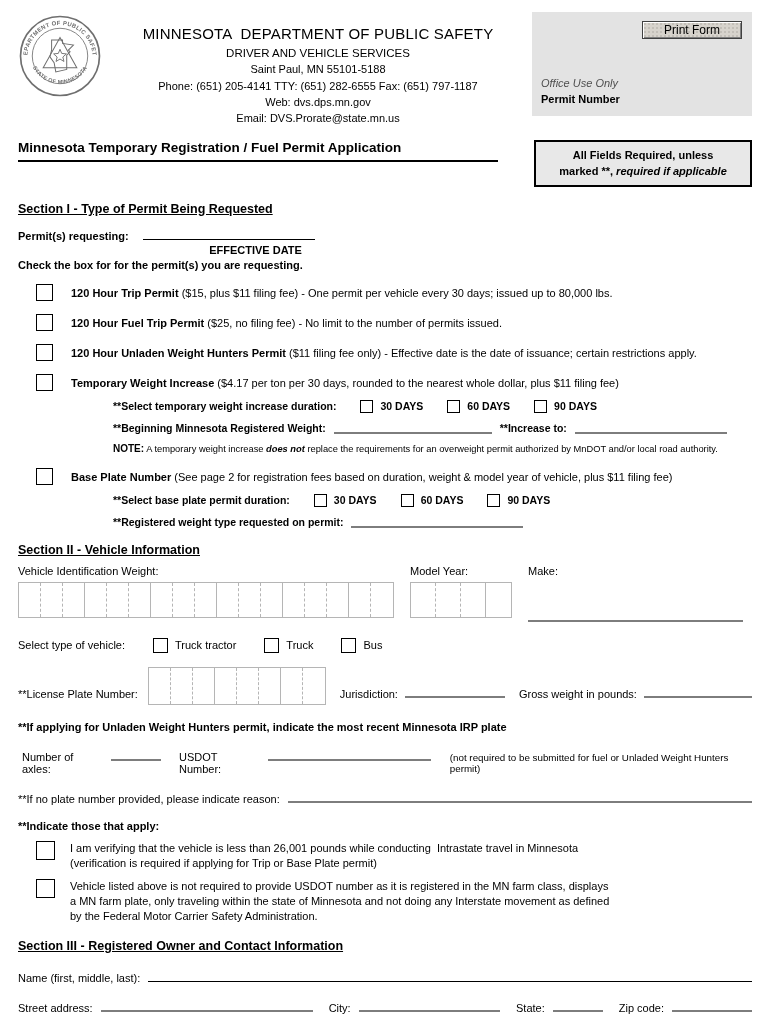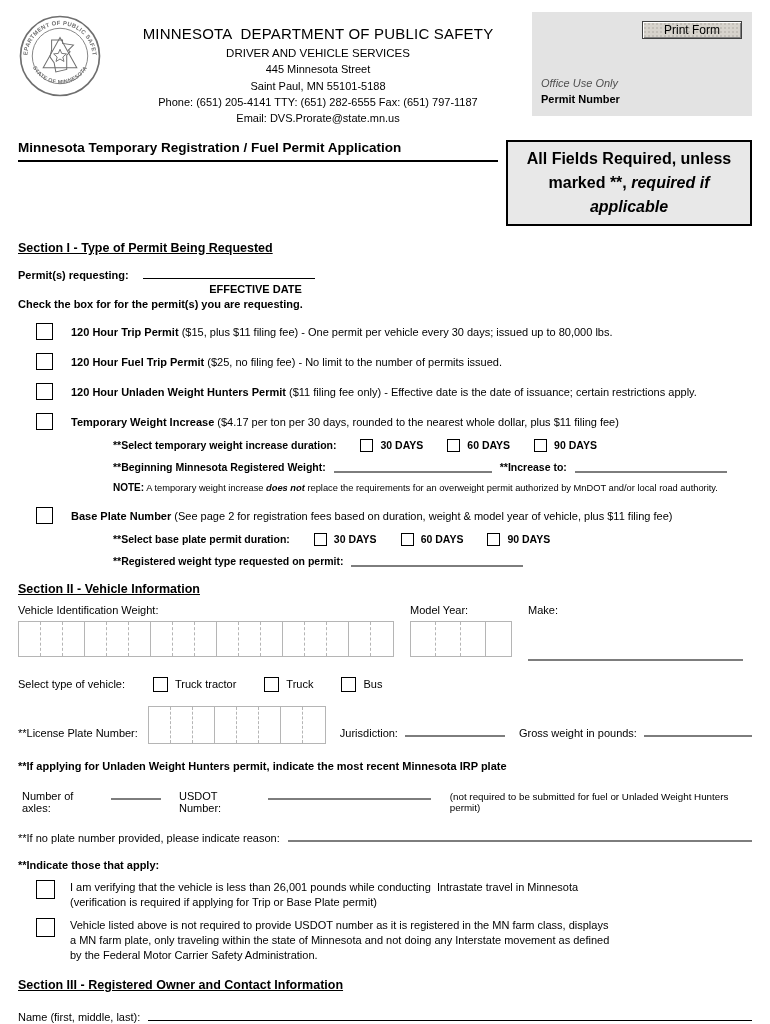--- a/index.html
+++ b/index.html
@@ -31,22 +31,22 @@
     background-image:radial-gradient(#c3bfb8 1px, transparent 1px);background-size:4px 4px;
     border:1px solid #404040;box-shadow:inset 1px 1px 0 #ffffff, inset -1px -1px 0 #808080;
   }
   .office-use{position:absolute;left:9px;bottom:27px;font-style:italic;color:#4e4e4e;font-size:11px;}
   .permit-number{position:absolute;left:9px;bottom:11px;font-weight:bold;font-size:11px;}
   
   .title-row{display:flex;align-items:flex-start;margin-top:14px;}
   .title-wrap{width:480px;border-bottom:2px solid #000;padding-bottom:5px;}
   .form-title{font-size:13.5px;font-weight:bold;margin:0;}
   .required-box{
-    width:246px;margin-left:auto;border:2px solid #000;background:var(--required-box-bg);
-    text-align:center;font-weight:bold;font-size:16px;line-height:1.5;padding:5px 2px;
+    width:218px;margin-left:auto;border:2px solid #000;background:var(--required-box-bg);
+    text-align:center;font-weight:bold;font-size:11px;line-height:1.5;padding:5px 2px;
   }
   h2.section{font-size:12.5px;font-weight:bold;text-decoration:underline;margin:15px 0 0 0;}
   
   .row-permits-req{margin-top:11px;font-weight:bold;display:flex;align-items:baseline;}
   .fill{display:inline-block;border-bottom:2px solid var(--line-gray);height:12px;}
   .fill.black{border-bottom:1px solid #000;height:13px;}
   .effective-date{font-weight:bold;margin:2px 0 0 150px;width:175px;text-align:center;}
   .check-instruction{font-weight:bold;margin-top:3px;}
   .permit-row{display:flex;align-items:flex-start;margin-top:13px;}
   .cb{width:17px;height:17px;border:1px solid #000;background:#fff;margin-left:18px;flex:none;cursor:pointer;}
@@ -113,23 +113,23 @@
           <textPath href="#arcBottom" startOffset="50%" text-anchor="middle">STATE OF MINNESOTA</textPath>
         </text>
         <path d="M 40,31 L 53,31 L 53,35 L 66,37 L 60,43 L 62,45 L 58,49 L 58,66 L 45,69 L 43,58 L 38,51 L 40,43 Z" fill="none" stroke="var(--seal-ink)" stroke-width="1.2"></path>
         <polygon points="50,28 70,64 30,64" fill="none" stroke="var(--seal-ink)" stroke-width="1.2"></polygon>
         <polygon points="50,42 52,46.9 57.6,47.5 53.4,51.2 54.7,56.5 50,53.6 45.3,56.5 46.6,51.2 42.4,47.5 48,46.9" fill="none" stroke="var(--seal-ink)" stroke-width="1.1"></polygon>
       </svg>
     </div>
     <div class="header-center">
       <div class="h-agency pre">MINNESOTA  DEPARTMENT OF PUBLIC SAFETY</div>
       <div class="h-division">DRIVER AND VEHICLE SERVICES</div>
-      <div class="h-line">445 Minnesota Street</div>
       <div class="h-line">Saint Paul, MN 55101-5188</div>
       <div class="h-line">Phone: (651) 205-4141 TTY: (651) 282-6555 Fax: (651) 797-1187</div>
+      <div class="h-line">Web: dvs.dps.mn.gov</div>
       <div class="h-line">Email: DVS.Prorate@state.mn.us</div>
     </div>
     <div class="office-box">
       <button class="print-btn">Print Form</button>
       <div class="office-use">Office Use Only</div>
       <div class="permit-number">Permit Number</div>
     </div>
   </div>
 
   <div class="title-row">

